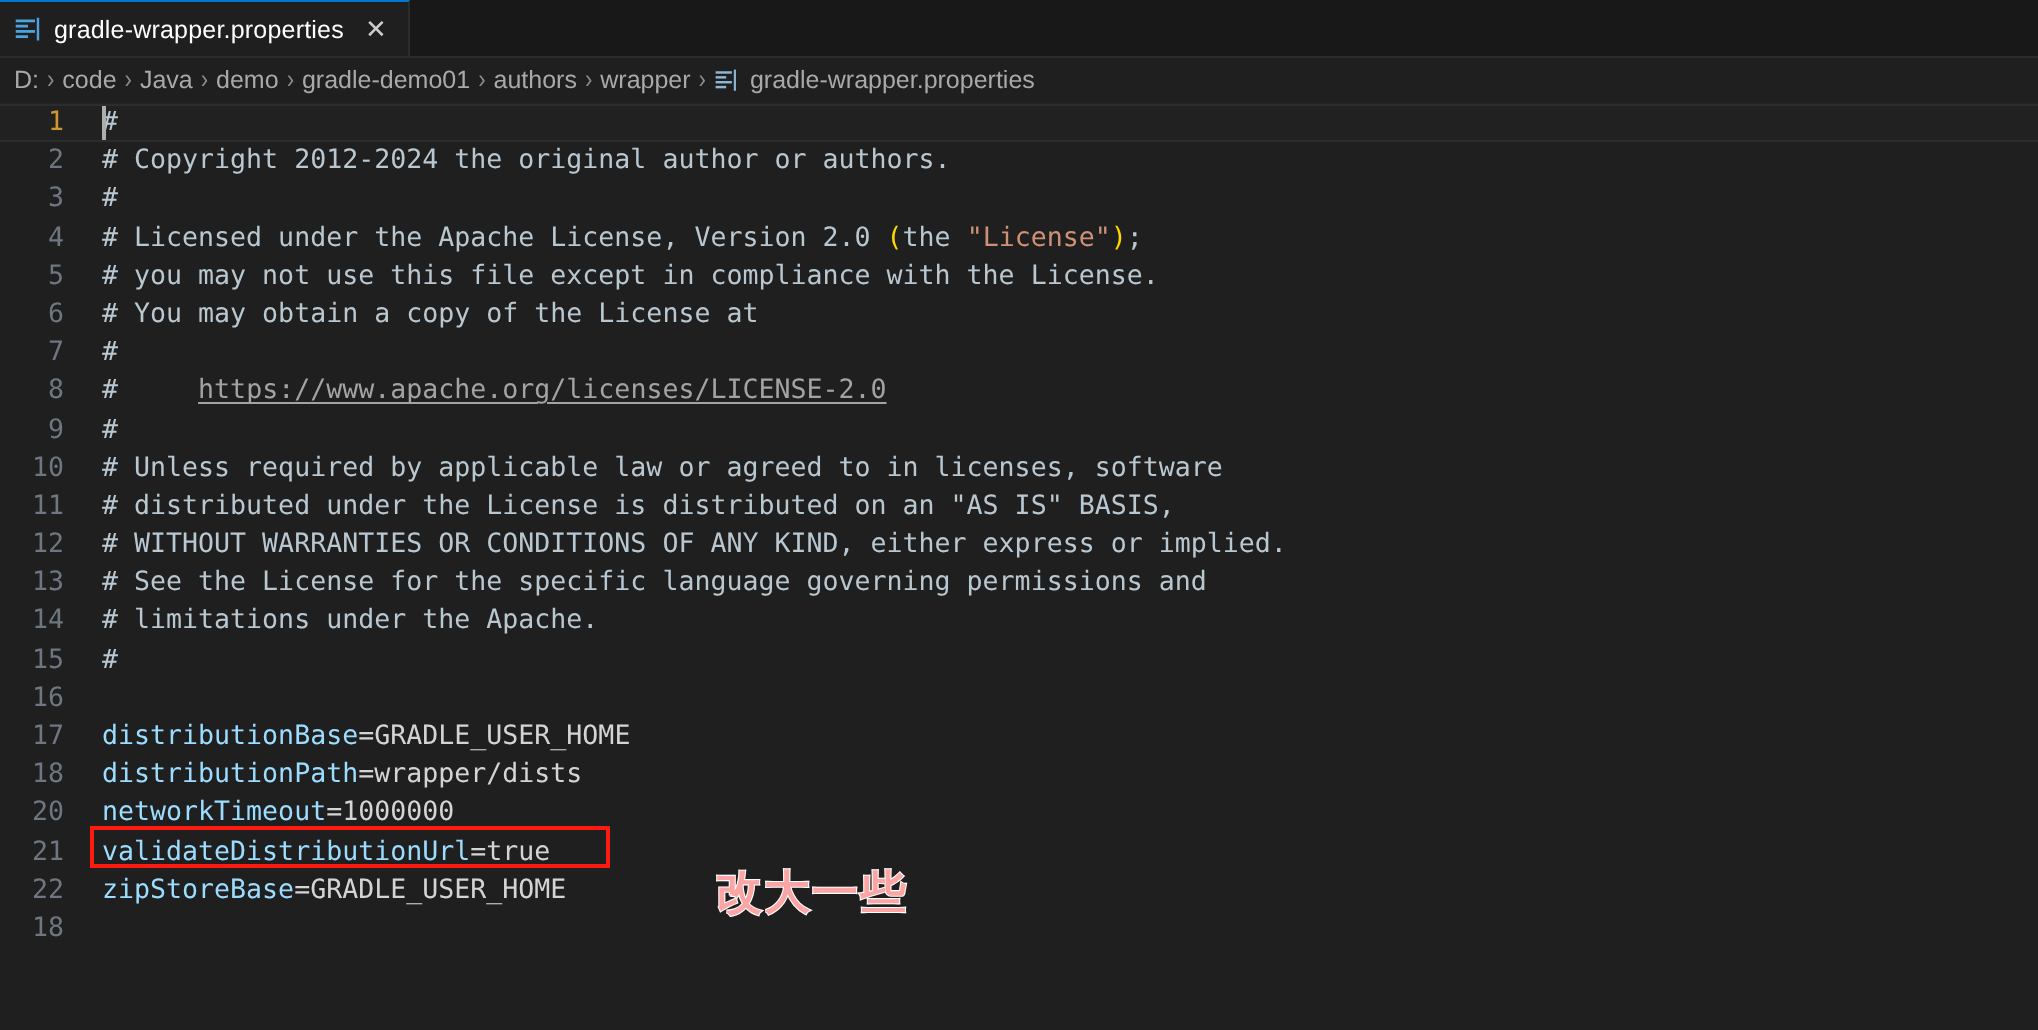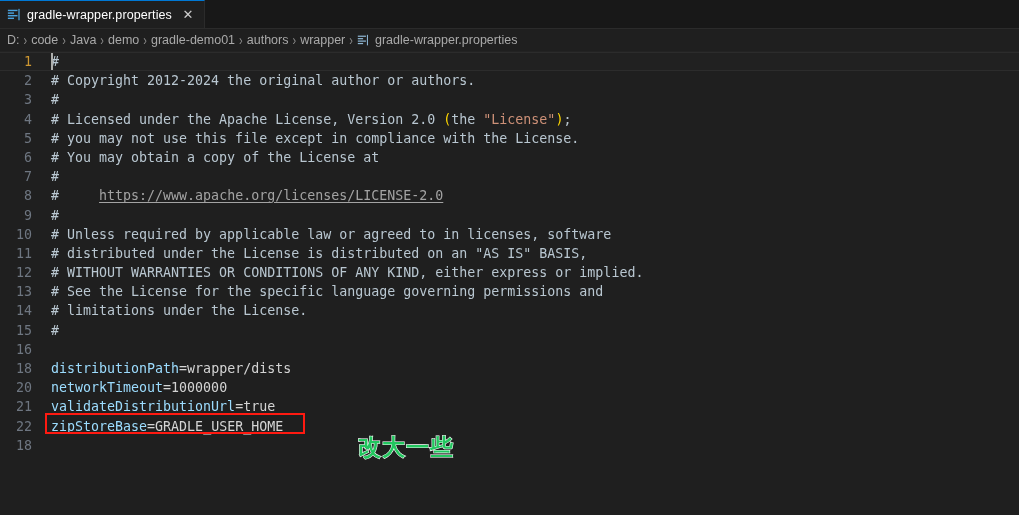--- a/index.html
+++ b/index.html
@@ -298,31 +298,35 @@
       <div class="line">
         <div class="lineno">12</div>
         <div class="linetext"><span class="cmt"># WITHOUT WARRANTIES OR CONDITIONS OF ANY KIND, either express or implied.</span></div>
       </div>
       <div class="line">
         <div class="lineno">13</div>
         <div class="linetext"><span class="cmt"># See the License for the specific language governing permissions and</span></div>
       </div>
       <div class="line">
         <div class="lineno">14</div>
-        <div class="linetext"><span class="cmt"># limitations under the License.</span></div>
+        <div class="linetext"><span class="cmt"># limitations under the Apache.</span></div>
       </div>
       <div class="line">
         <div class="lineno">15</div>
         <div class="linetext"><span class="cmt">#</span></div>
       </div>
       <div class="line">
         <div class="lineno">16</div>
         <div class="linetext"></div>
       </div>
       <div class="line">
+        <div class="lineno">17</div>
+        <div class="linetext"><span class="key">distributionBase</span><span class="eq">=</span><span class="val">GRADLE_USER_HOME</span></div>
+      </div>
+      <div class="line">
         <div class="lineno">18</div>
         <div class="linetext"><span class="key">distributionPath</span><span class="eq">=</span><span class="val">wrapper/dists</span></div>
       </div>
       <div class="line">
         <div class="lineno">20</div>
         <div class="linetext"><span class="key">networkTimeout</span><span class="eq">=</span><span class="val">1000000</span></div>
       </div>
       <div class="line">
         <div class="lineno">21</div>
         <div class="linetext"><span class="key">validateDistributionUrl</span><span class="eq">=</span><span class="val">true</span></div>
@@ -331,14 +335,14 @@
         <div class="lineno">22</div>
         <div class="linetext"><span class="key">zipStoreBase</span><span class="eq">=</span><span class="val">GRADLE_USER_HOME</span></div>
       </div>
       <div class="line">
         <div class="lineno">18</div>
         <div class="linetext"></div>
       </div>
     </div>
 
   <div class="ann-box" id="ann-box" style="left: 45px; top: 361px; width: 260px; height: 21px; border-color: rgb(255, 26, 17);"></div>
-  <div class="ann-text" id="ann-text" style="left: 358px; top: 384px; color: #22c55e;">改大一些</div>
+  <div class="ann-text" id="ann-text" style="left: 358px; top: 384px; color: #fca5a5;">改大一些</div>
 </div>
 
 </body></html>

